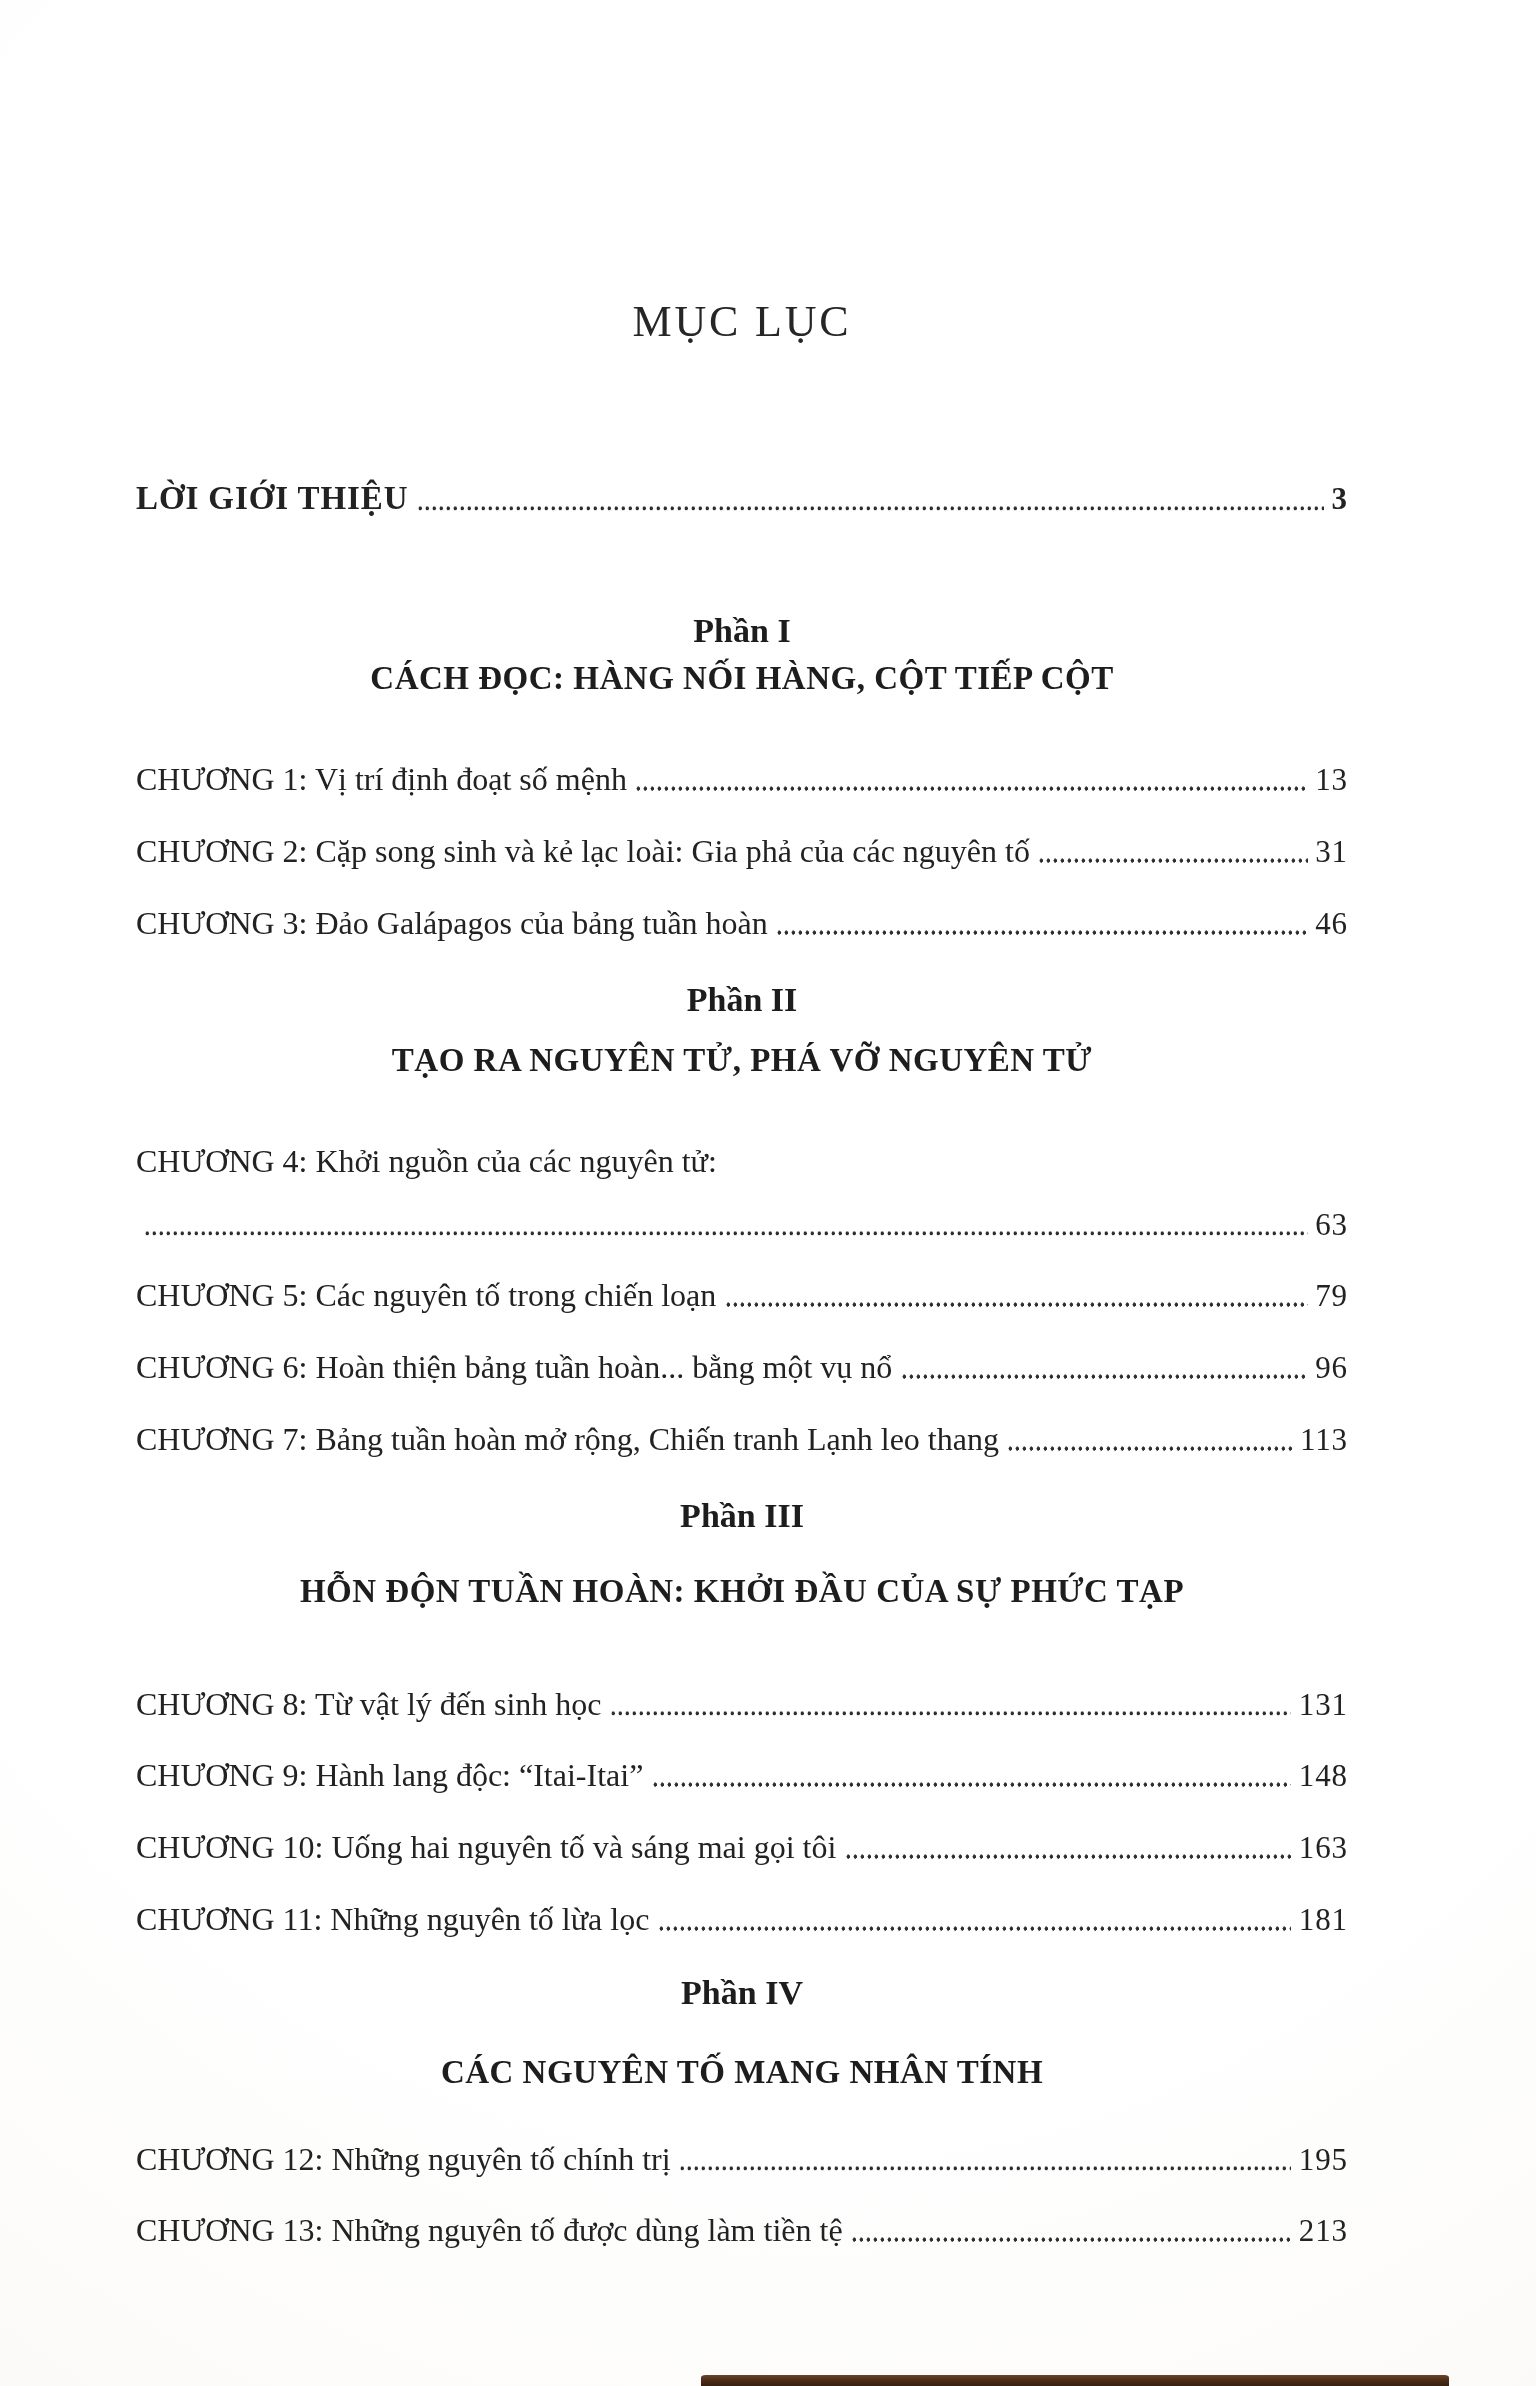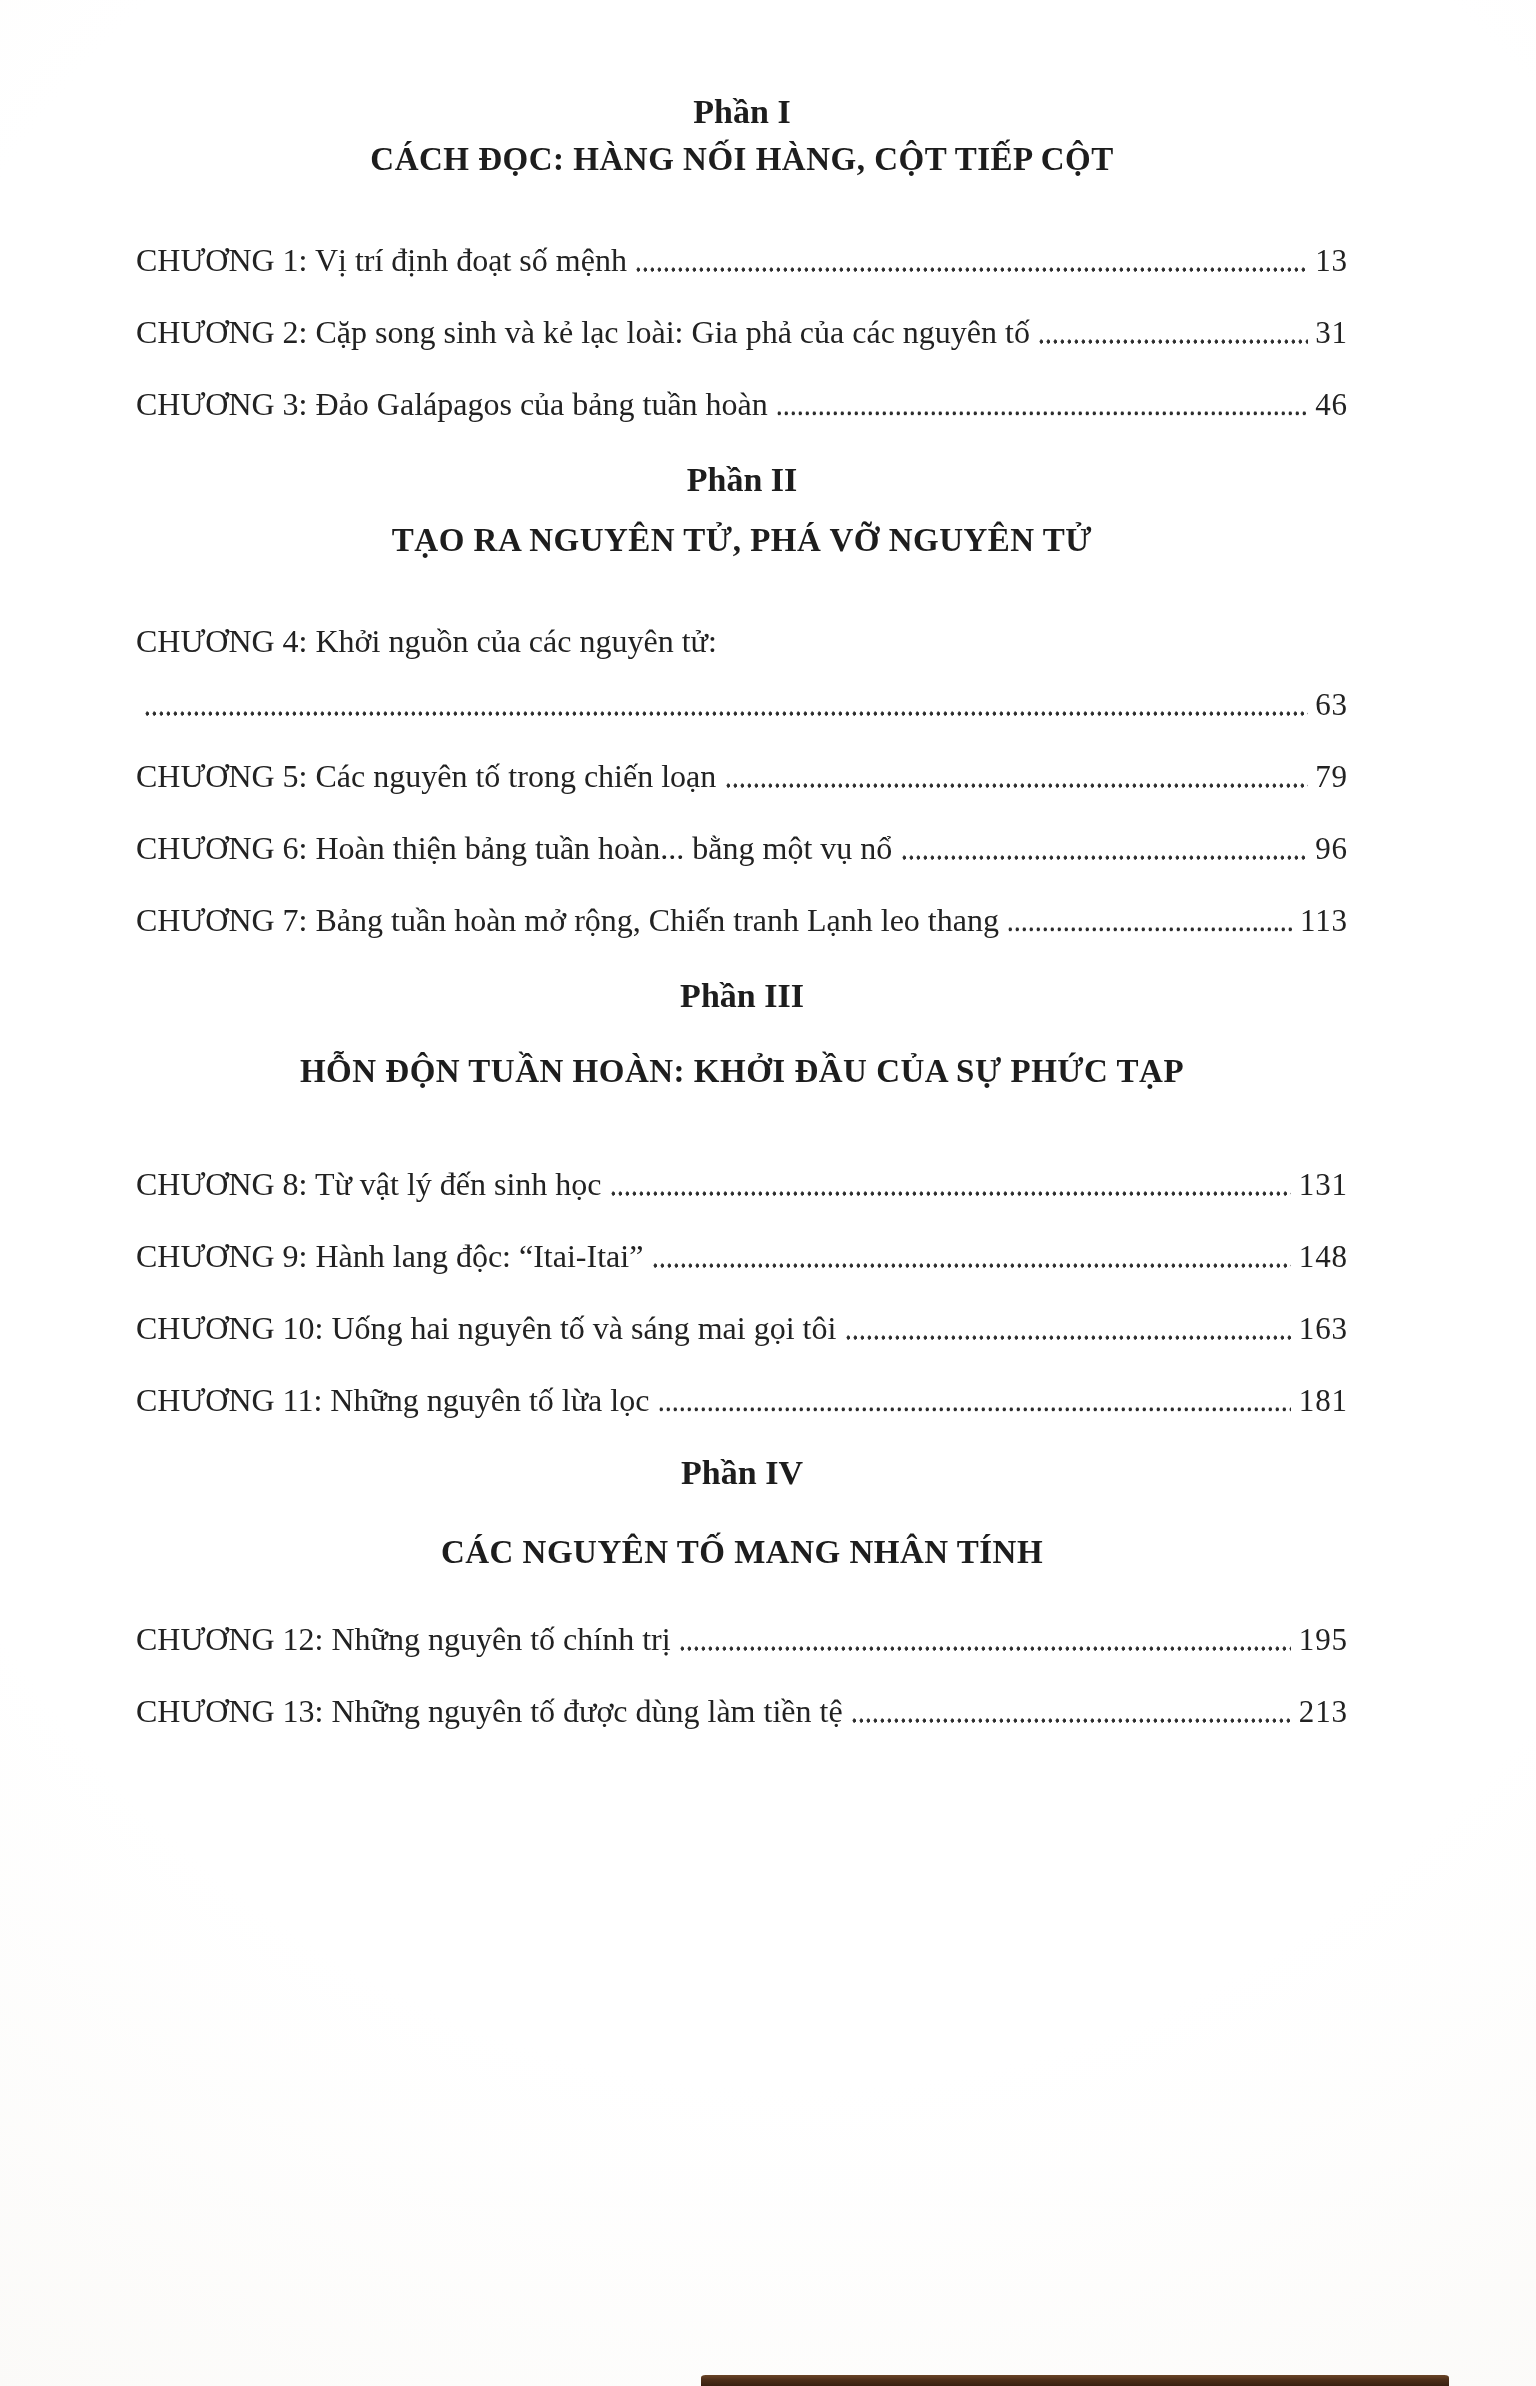--- a/index.html
+++ b/index.html
@@ -95,21 +95,27 @@
     background: linear-gradient(to bottom, #6b4527 0%, #4a2c18 45%, #331e10 100%);
     border-radius: 4.7px 4.7px 0 0 / 2.8px 2.8px 0 0;
   }
 </style>
 </head>
 <body>
 
 <div class="page">
   <div class="content">
 
-
+    <h1 class="book-title">MỤC LỤC</h1>
+
+    <div class="toc-row intro-row">
+      <span class="entry-label">LỜI GIỚI THIỆU</span>
+      <span class="leader"></span>
+      <span class="entry-page">3</span>
+    </div>
 
     <div class="part-title mt-part1">Phần I</div>
     <div class="section-heading mt-head1">CÁCH ĐỌC: HÀNG NỐI HÀNG, CỘT TIẾP CỘT</div>
 
     <div class="toc-row mt-ch1">
       <span class="entry-label">CHƯƠNG 1: Vị trí định đoạt số mệnh</span>
       <span class="leader"></span>
       <span class="entry-page">13</span>
     </div>
     <div class="toc-row mt-ch">

